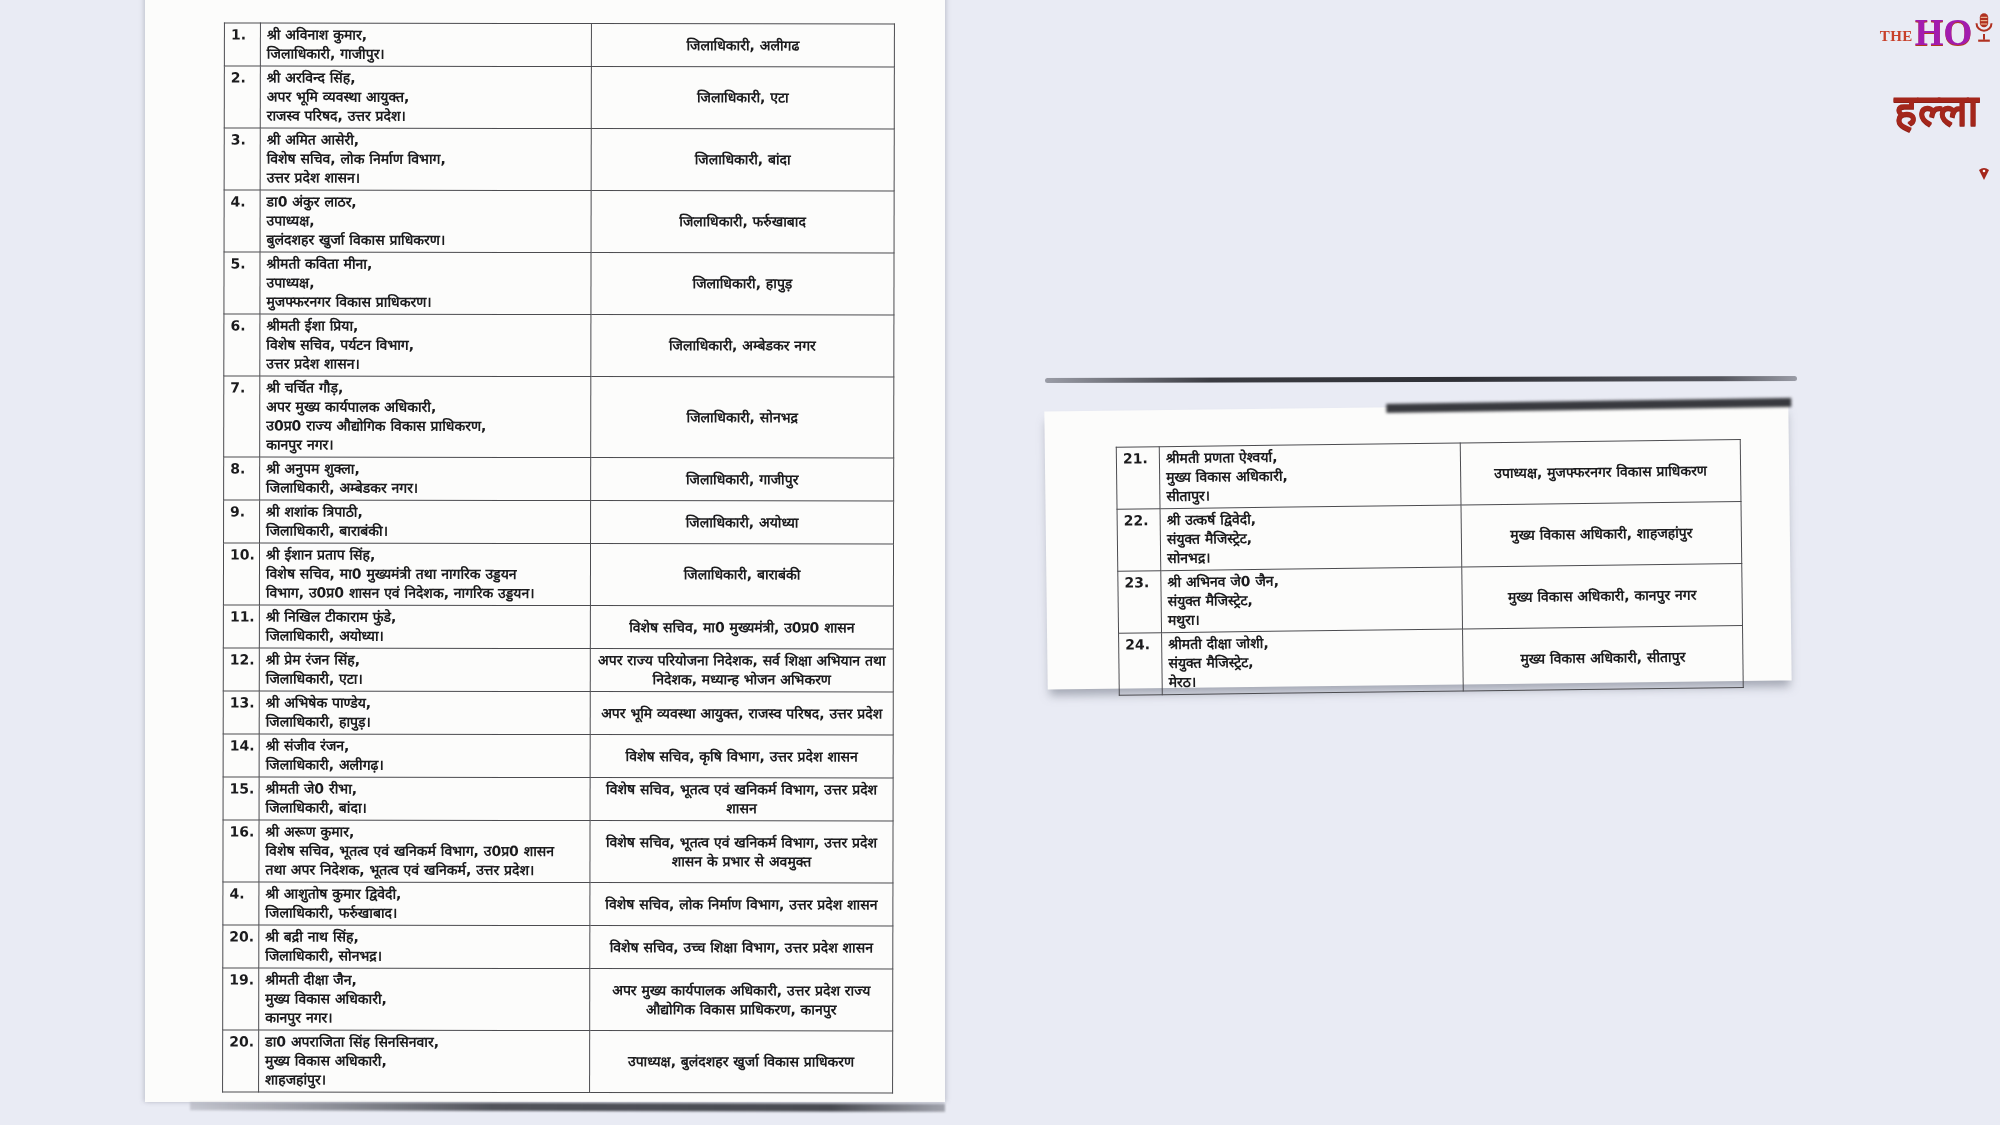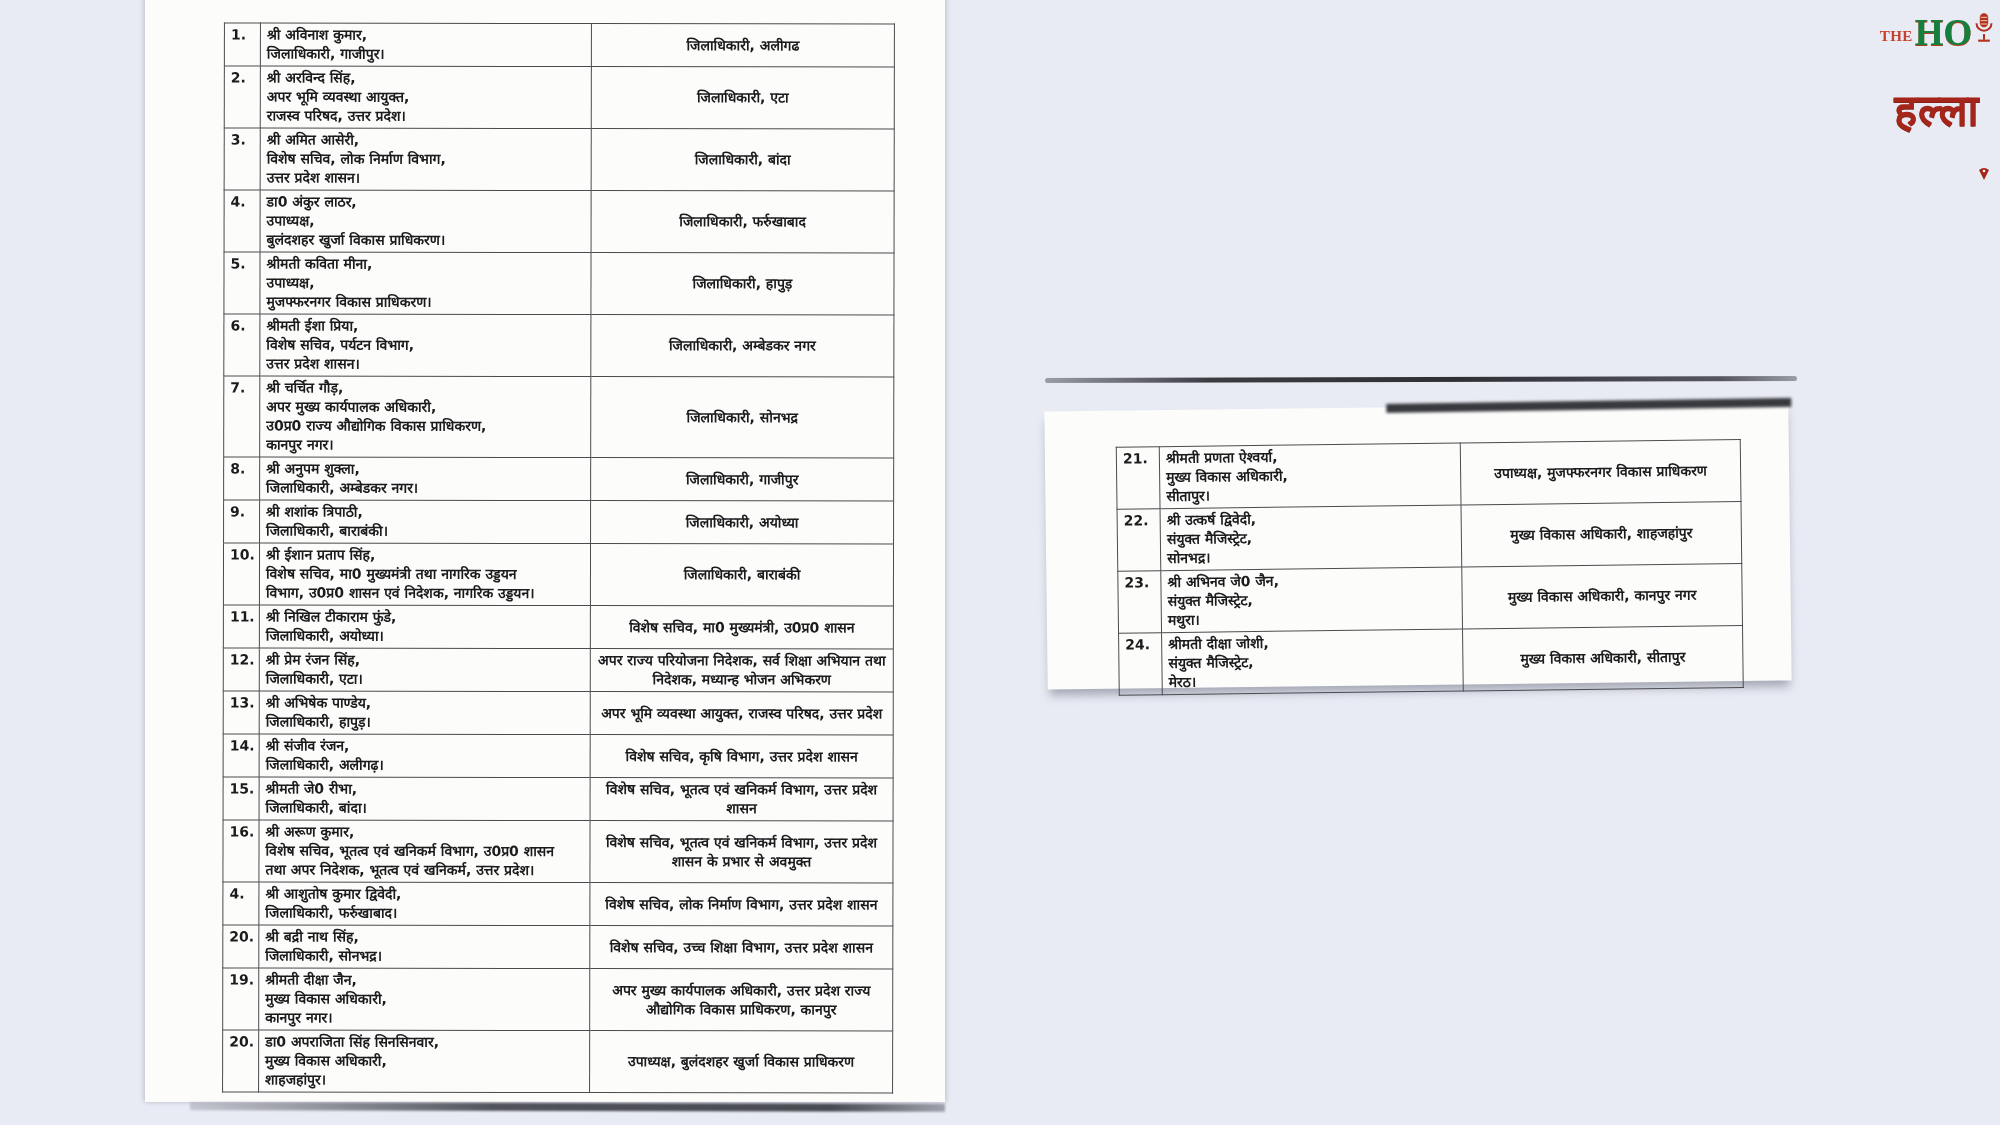--- a/index.html
+++ b/index.html
@@ -78,21 +78,21 @@
     gap:40px;
   }
   .logo-top { display:flex; align-items:flex-end; }
   .logo-the {
     font-family:"Liberation Serif","DejaVu Serif",serif;
     font-weight:bold; font-size:15px; color:#c8402a;
     letter-spacing:.5px; margin:0 2px 7px 0;
   }
   .logo-ho {
     font-family:"Liberation Serif","DejaVu Serif",serif;
-    font-weight:bold; font-size:37px; color:#15803d;
+    font-weight:bold; font-size:37px; color:#a21caf;
     letter-spacing:0px;
     text-shadow:0 1px 0 #b33a1d;
   }
   .logo-mic { margin:0 0 2px 2px; }
   .logo-hindi {
     font-weight:bold; font-size:43px; color:#a4261b;
     letter-spacing:1px; margin-top:-2px;
     text-shadow:0 1px 0 #8c1f16;
   }
   .logo-nib { margin-top:-6px; align-self:flex-end; margin-right:6px; }

